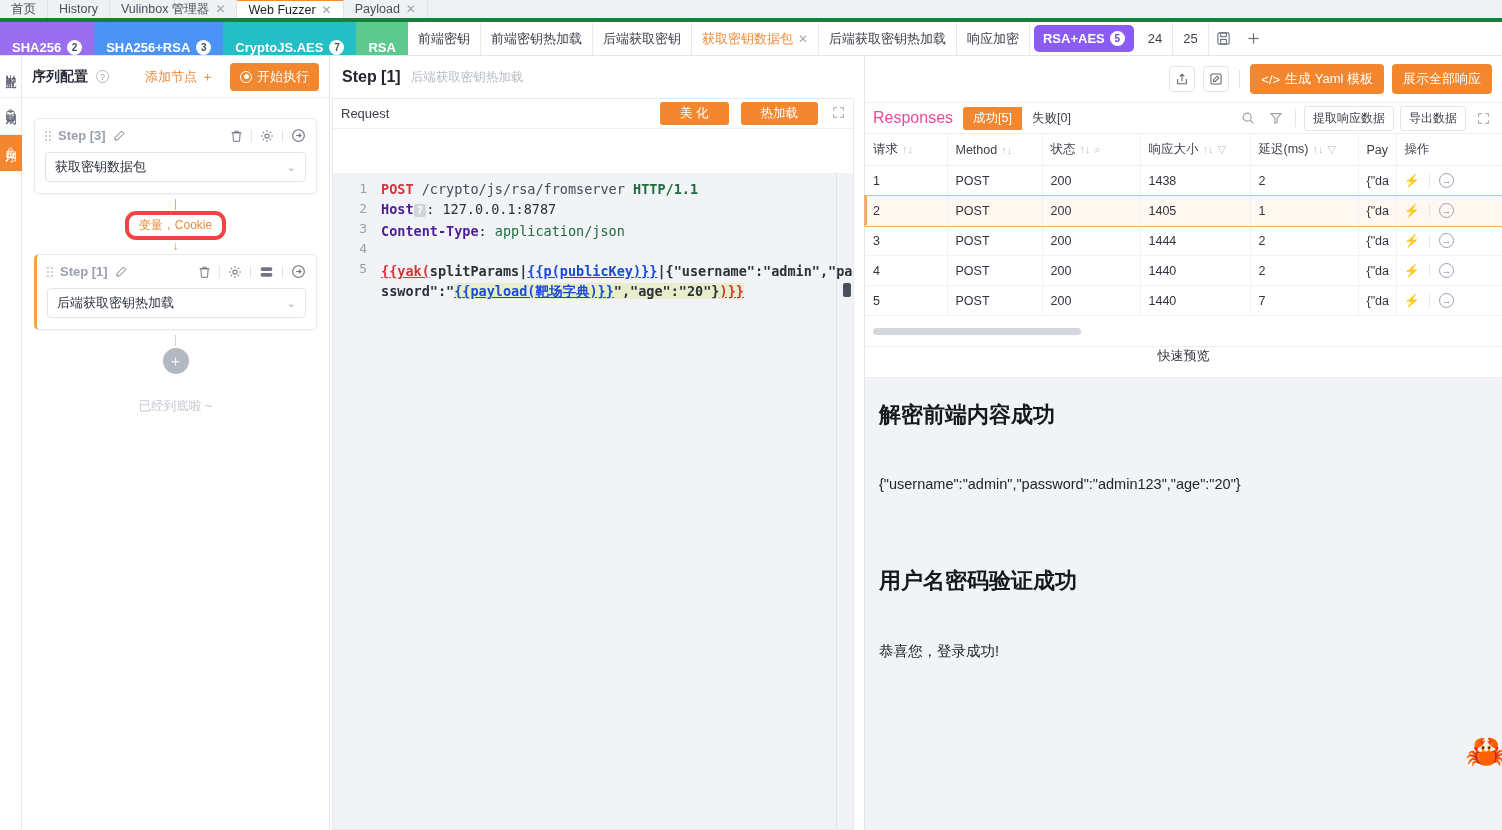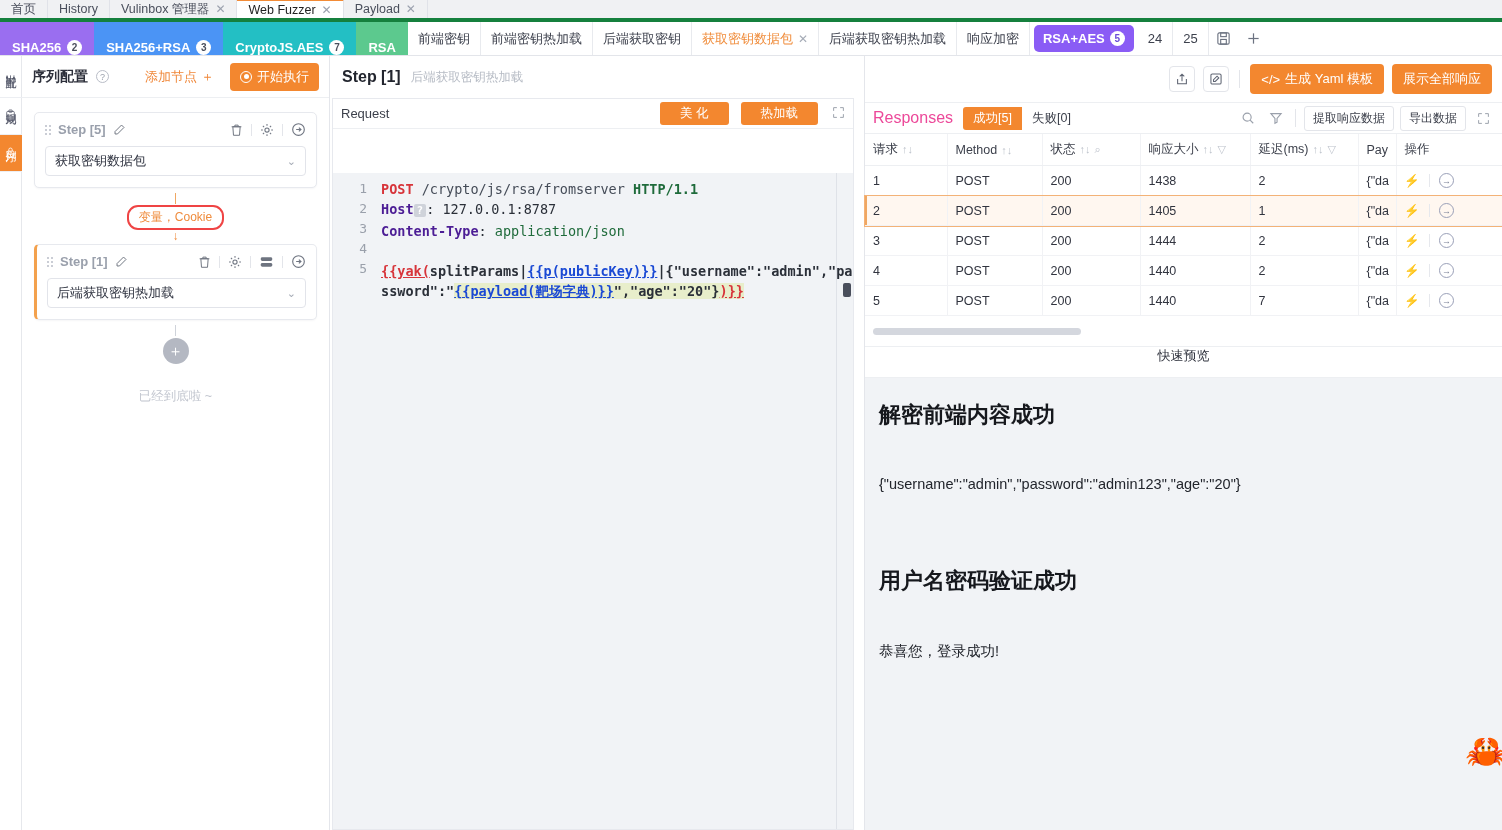--- a/index.html
+++ b/index.html
@@ -75,21 +75,21 @@
     border-bottom:1px solid #eceef2;
   }
   .railitem.active{ background:#f3872f; color:#fff; }
   .vtxt{
     writing-mode:vertical-rl; font-size:11px; letter-spacing:0px; line-height:1;
   }
 
   
   .seq{
     width:308px; flex:0 0 308px; background:#fff; border-right:1px solid #e4e6eb;
-    display:flex; flex-direction:column;
+    display:flex; flex-direction:column;gap:6px;
   }
   .seqhead{
     height:42px; display:flex; align-items:center; padding:0 10px; gap:8px;
     border-bottom:1px solid #edeff2;
   }
   .seqtitle{ font-size:14px; font-weight:bold; color:#2c2f3a; }
   .qm{
     width:13px;height:13px;border:1px solid #b9bdc7;border-radius:50%;
     font-size:9px;display:flex;align-items:center;justify-content:center;color:#9aa0ab;
   }
@@ -126,21 +126,21 @@
   .stepselect{
     margin-top:9px; border:1px solid #e2e4ea; border-radius:4px; height:30px;
     display:flex; align-items:center; padding:0 9px; font-size:13px; color:#2f3340;
     background:#fff; cursor:pointer;
   }
   .stepselect .chev{ margin-left:auto; color:#a3a9b4; font-size:11px; }
 
   .connector{ display:flex; flex-direction:column; align-items:center; padding:5px 0 2px; }
   .cline{ width:1px; height:11px; background:#f0a762; }
   .cpill{
-    border:2px solid #ef4444; color:#ef8b3c; background:#fff; border-radius:11px;
+    border:4px solid #ef4444; color:#ef8b3c; background:#fff; border-radius:11px;
     padding:2px 10px; font-size:12px; margin:1px 0;
   }
   .carrow{ color:#ef8b3c; font-size:12px; line-height:11px; }
   .addcircle{
     width:26px;height:26px;border-radius:50%;background:#b4b8c2;color:#fff;
     display:flex;align-items:center;justify-content:center;font-size:15px;cursor:pointer;
     margin-top:2px;
   }
   .endtext{ text-align:center; color:#c2c6cf; font-size:12.5px; margin-top:22px; }
   .plainline{ width:1px;height:11px;background:#cfd3da; }
@@ -419,21 +419,21 @@
         <div class="stepcard">
           <div class="stephead">
             <span class="grip">
                 <i></i>
                 <i></i>
                 <i></i>
                 <i></i>
                 <i></i>
                 <i></i>
               </span>
-            <span class="steplabel">Step [5]</span>
+            <span class="steplabel">Step [3]</span>
             <span class="sicon">
               <svg width="13" height="13" viewBox="0 0 16 16" stroke="#6e7480" stroke-width="1.2" fill="none">
                   <path d="M2.5 13.5h3l8-8-3-3-8 8z"></path>
                 </svg>
             </span>
             <span class="stepicons">
               <span class="sicon">
                 <svg width="13" height="14" viewBox="0 0 16 17" stroke="#6e7480" stroke-width="1.2" fill="none">
                     <path d="M3.5 4.5h9l-.8 10.5H4.3z"></path>
                     <line x1="2" y1="4.5" x2="14" y2="4.5"></line>

